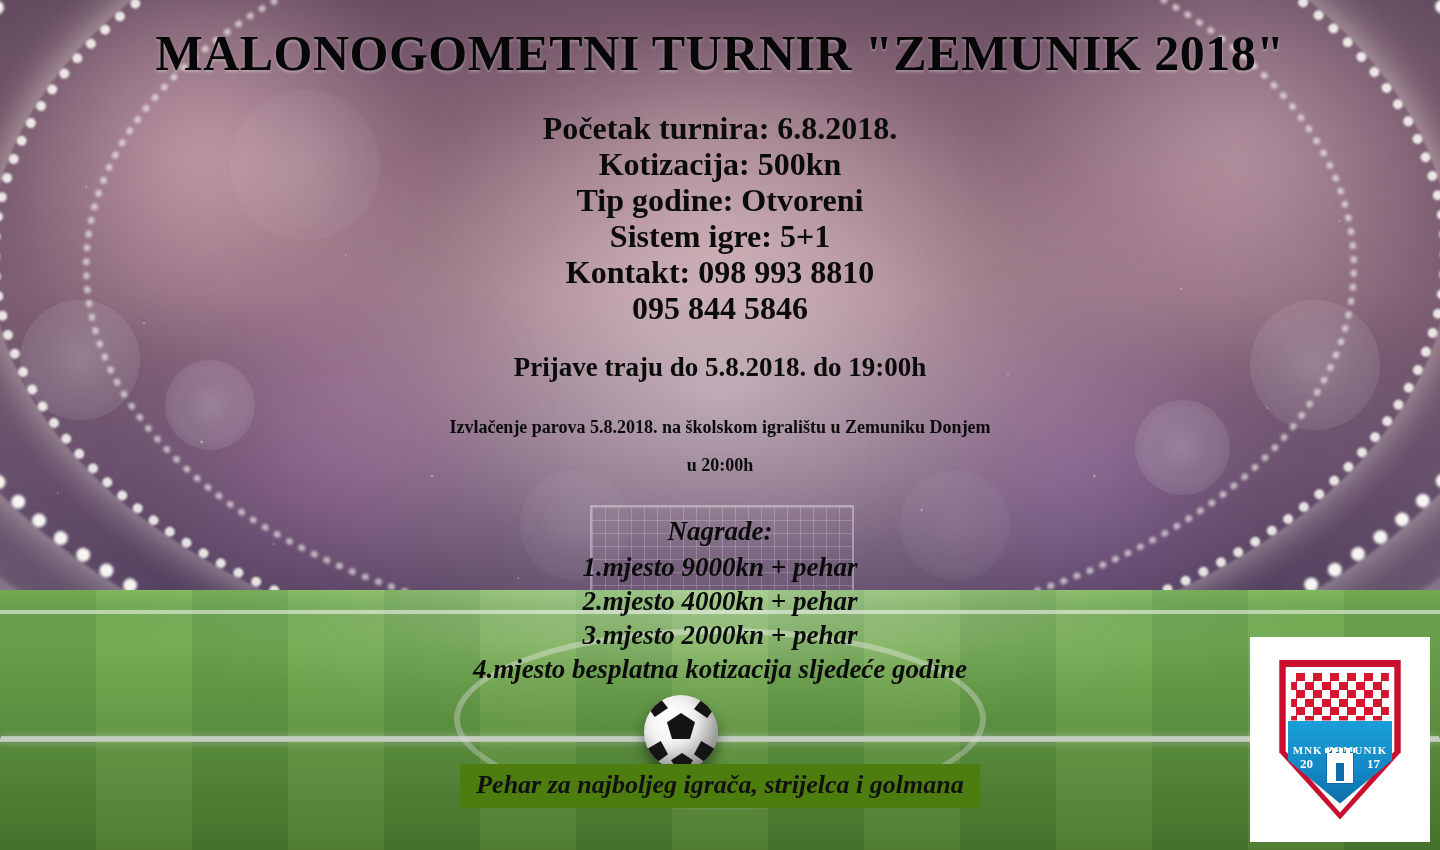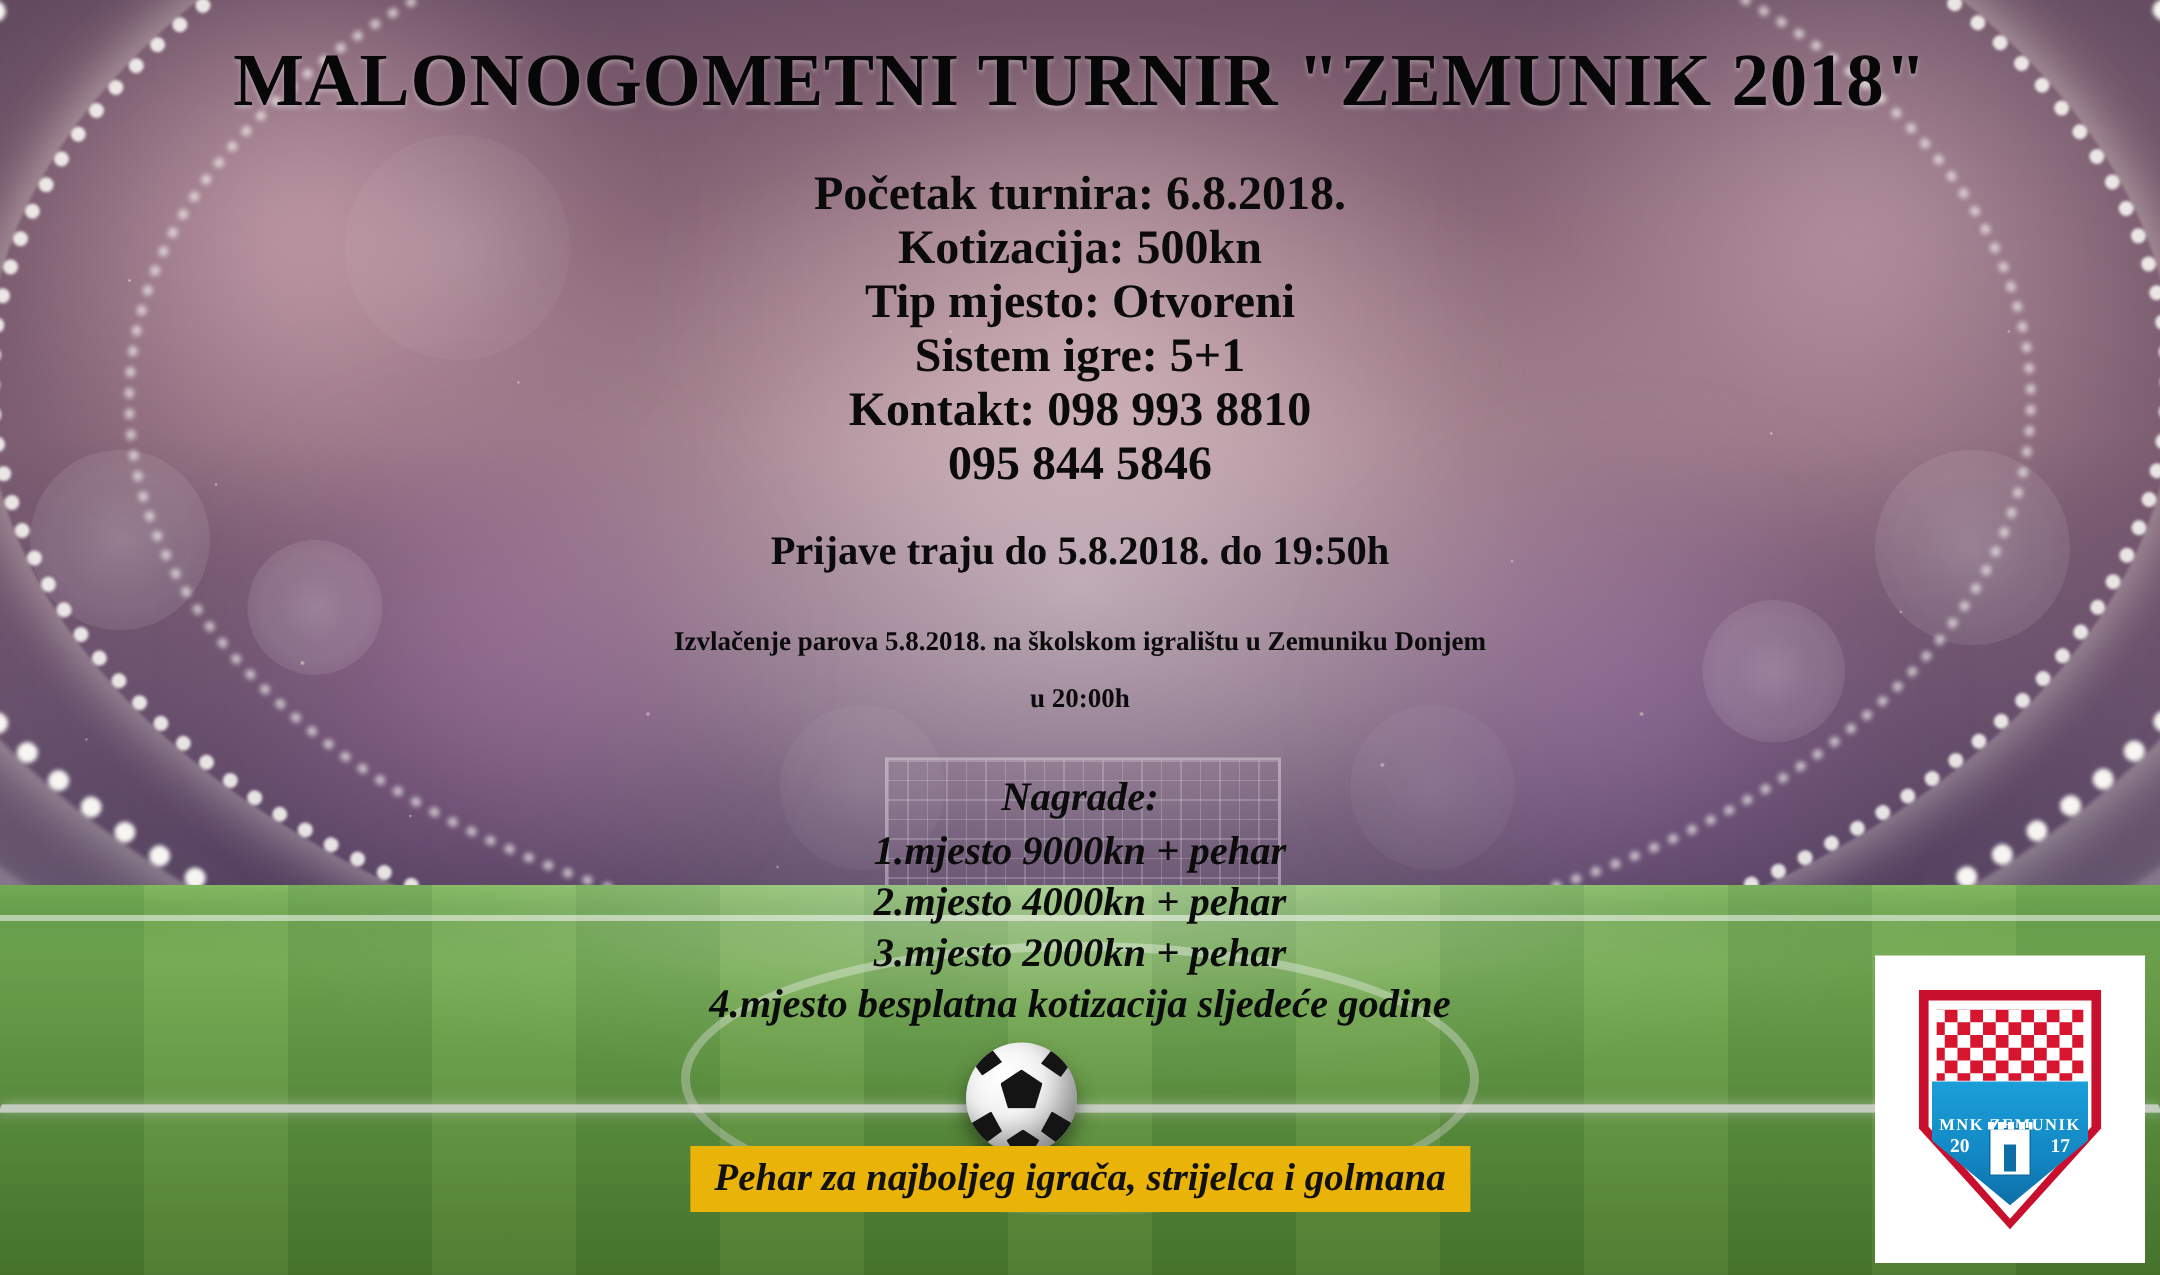--- a/index.html
+++ b/index.html
@@ -268,21 +268,21 @@
     font-weight: bold;
     font-style: italic;
     line-height: 34px;
   }
   .prizes .head { margin-bottom: 2px; }
   .banner {
     position: absolute;
     left: 50%;
     transform: translateX(-50%);
     top: 764px;
-    background: #eab308;
+    background: #4d7c0f;
     padding: 6px 16px 8px;
     font-size: 26px;
     font-weight: bold;
     font-style: italic;
     color: #111;
     white-space: nowrap;
   }
 
   
   .crest-box {
@@ -419,27 +419,27 @@
     <span class="p t3"></span>
     <span class="p t4"></span>
     <span class="p t5"></span>
   </div>
 
   <div class="title">MALONOGOMETNI TURNIR "ZEMUNIK 2018"</div>
 
   <div class="block info-lines">
     <div>Početak turnira: 6.8.2018.</div>
     <div>Kotizacija: 500kn</div>
-    <div>Tip mjesto: Otvoreni</div>
+    <div>Tip godine: Otvoreni</div>
     <div>Sistem igre: 5+1</div>
     <div>Kontakt: 098 993 8810</div>
     <div>095 844 5846</div>
   </div>
 
-  <div class="block deadline">Prijave traju do 5.8.2018. do 19:50h</div>
+  <div class="block deadline">Prijave traju do 5.8.2018. do 19:00h</div>
 
   <div class="block draw">
     <div>Izvlačenje parova 5.8.2018. na školskom igralištu u Zemuniku Donjem</div>
     <div>u 20:00h</div>
   </div>
 
   <div class="block prizes">
     <div class="head">Nagrade:</div>
     <div>1.mjesto 9000kn + pehar</div>
     <div>2.mjesto 4000kn + pehar</div>

